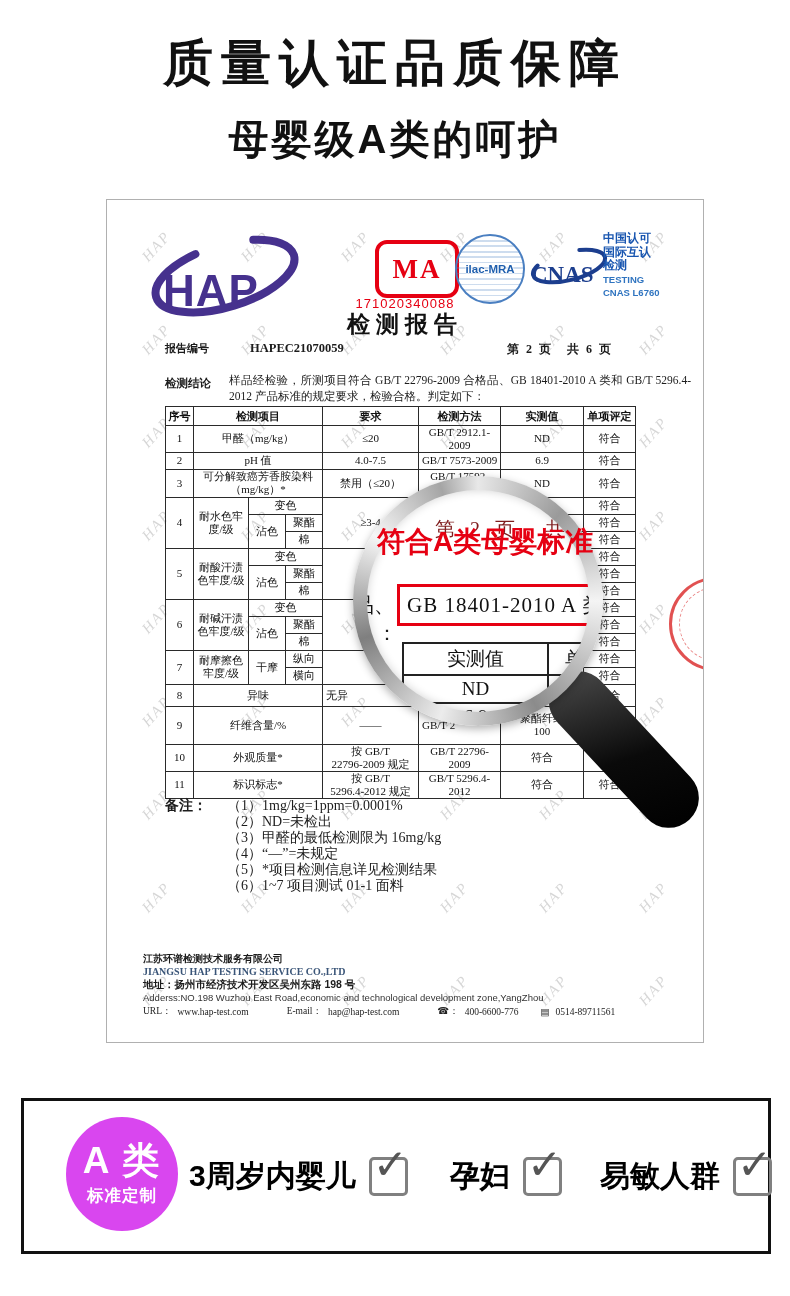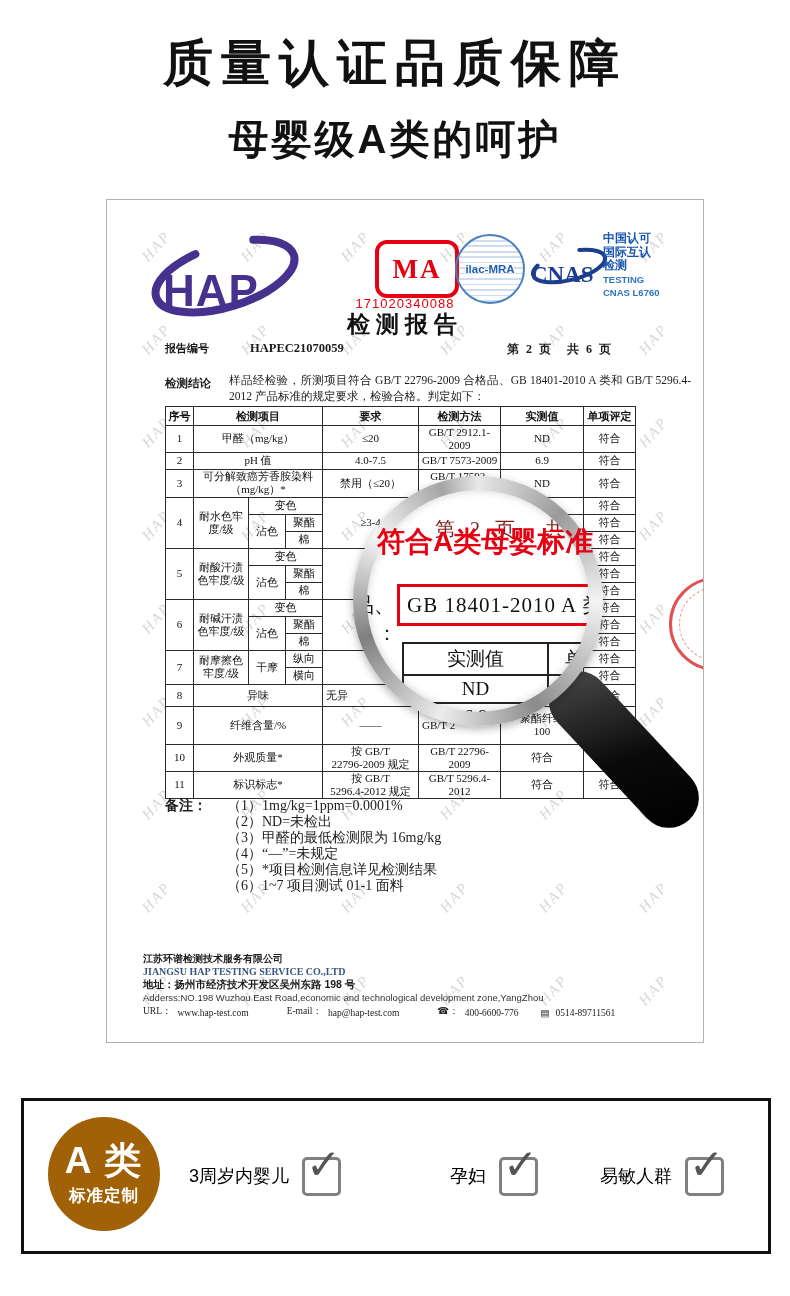--- a/index.html
+++ b/index.html
@@ -66,21 +66,21 @@
   .notes .nl{font-weight:900;width:62px;flex:none}
   .notes .nt div{white-space:pre}
 
   
   .foot{left:36px;top:752px;width:540px}
   .foot .f1{font-size:10px;font-weight:900}
   .foot .f2{font-size:10px;font-weight:bold;color:#3a5578;font-family:"Liberation Serif",serif}
   .foot .f3{font-size:10.5px;font-weight:900;margin-top:1px}
   .foot .f4{font-size:9.5px;color:#333;font-family:Liberation Sans, sans-serif}
   .foot .f5{font-size:9.5px;color:#222;margin-top:2px;font-family:"Liberation Serif",serif;
-            display:flex;gap:6px;align-items:flex-end}
+            display:flex;gap:6px;align-items:center}
   .foot .f5 .sp{width:26px}
 
   
   .stamp{left:562px;top:377px;width:88px;height:88px;border:3.5px solid rgba(217,37,37,.8);
          border-radius:50%;}
   .stamp i{position:absolute;inset:7px;border:1.5px dashed rgba(217,37,37,.55);border-radius:50%}
 
   
   .mag-ring{left:353px;top:476px;width:250px;height:250px;border-radius:50%;
     background:conic-gradient(#e8e8e8,#9a9a9a 12%,#f4f4f4 25%,#8b8b8b 42%,#ececec 55%,#7f7f7f 70%,#f6f6f6 84%,#a5a5a5 95%,#e8e8e8);
@@ -99,26 +99,26 @@
   .mag-table .row{display:flex}
   .mag-table .c1{width:143px;border-right:2px solid #222;text-align:center;padding:2px 0}
   .mag-table .c2{flex:1;text-align:center;padding:2px 0}
   .mag-table .row.b{border-bottom:2px solid #222}
   .mag-handle{left:552px;top:664px;width:192px;height:60px;border-radius:30px;
     background:linear-gradient(115deg,#4d4d4d,#0a0a0a 55%,#000);
     transform:rotate(47deg);transform-origin:20px 30px;z-index:5}
 
   
   .aud-box{left:21px;top:1098px;width:744px;height:150px;border:3px solid #111;background:#fff}
-  .a-circle{left:24px;top:16px;width:112px;height:114px;border-radius:50%;background:#a16207;
+  .a-circle{left:42px;top:16px;width:112px;height:114px;border-radius:50%;background:#d946ef;
     color:#fff;display:flex;flex-direction:column;align-items:center;justify-content:center}
   .a-circle .l1{font-size:37px;font-weight:900;letter-spacing:2px;line-height:40px}
   .a-circle .l2{font-size:16.5px;font-weight:bold;margin-top:4px;letter-spacing:1px}
   .aud-item{top:0;height:150px;display:flex;align-items:center;gap:13px}
-  .aud-item .albl{font-size:18px;font-weight:400;color:#000;white-space:nowrap}
+  .aud-item .albl{font-size:30px;font-weight:700;color:#000;white-space:nowrap}
   .cbox{width:33px;height:33px;border:3px solid #808080;border-radius:5px;position:relative;flex:none}
   .cbox .ck{position:absolute;left:1px;top:-16px;font-size:42px;color:#555;line-height:42px}
 </style>
 </head>
 <body>
 
 <div class="abs banner-title">质量认证品质保障</div>
 <div class="abs banner-sub">母婴级A类的呵护</div>
 
 <div class="abs page">

